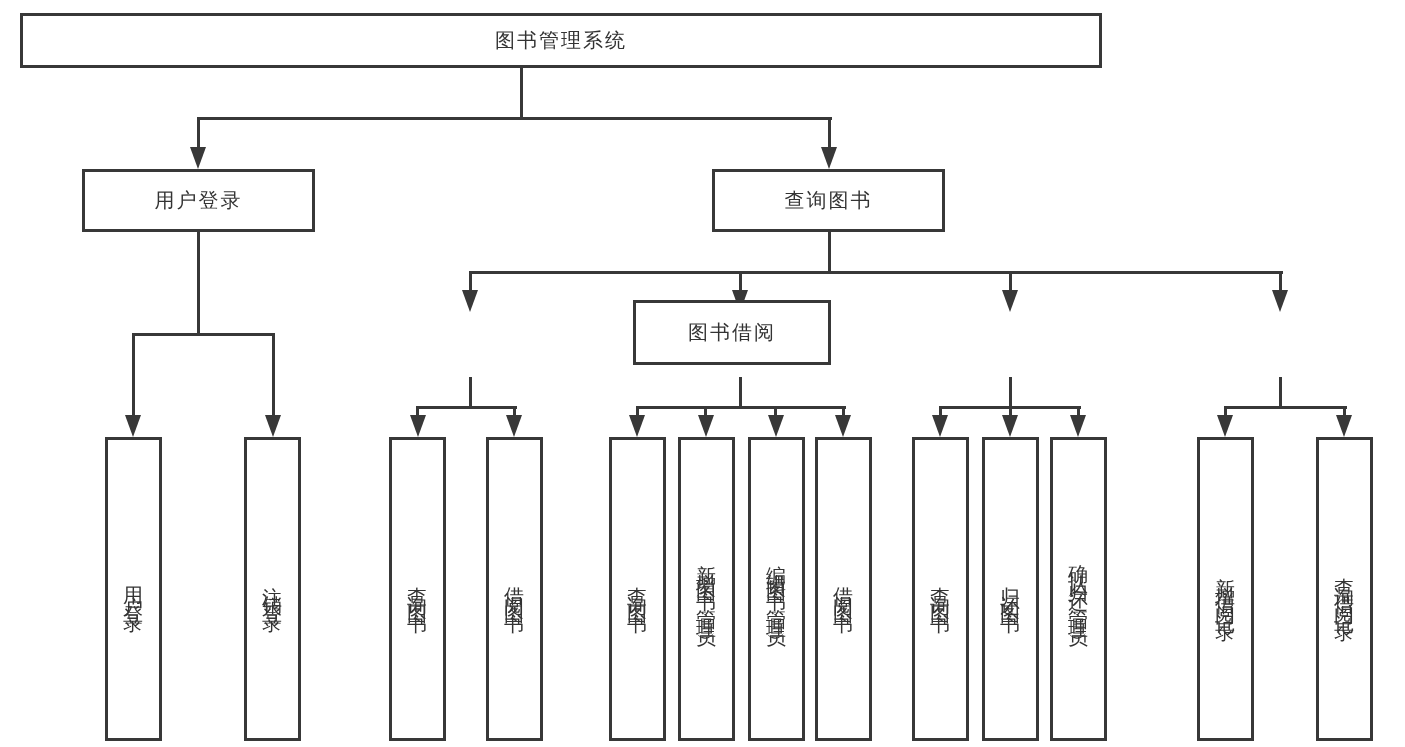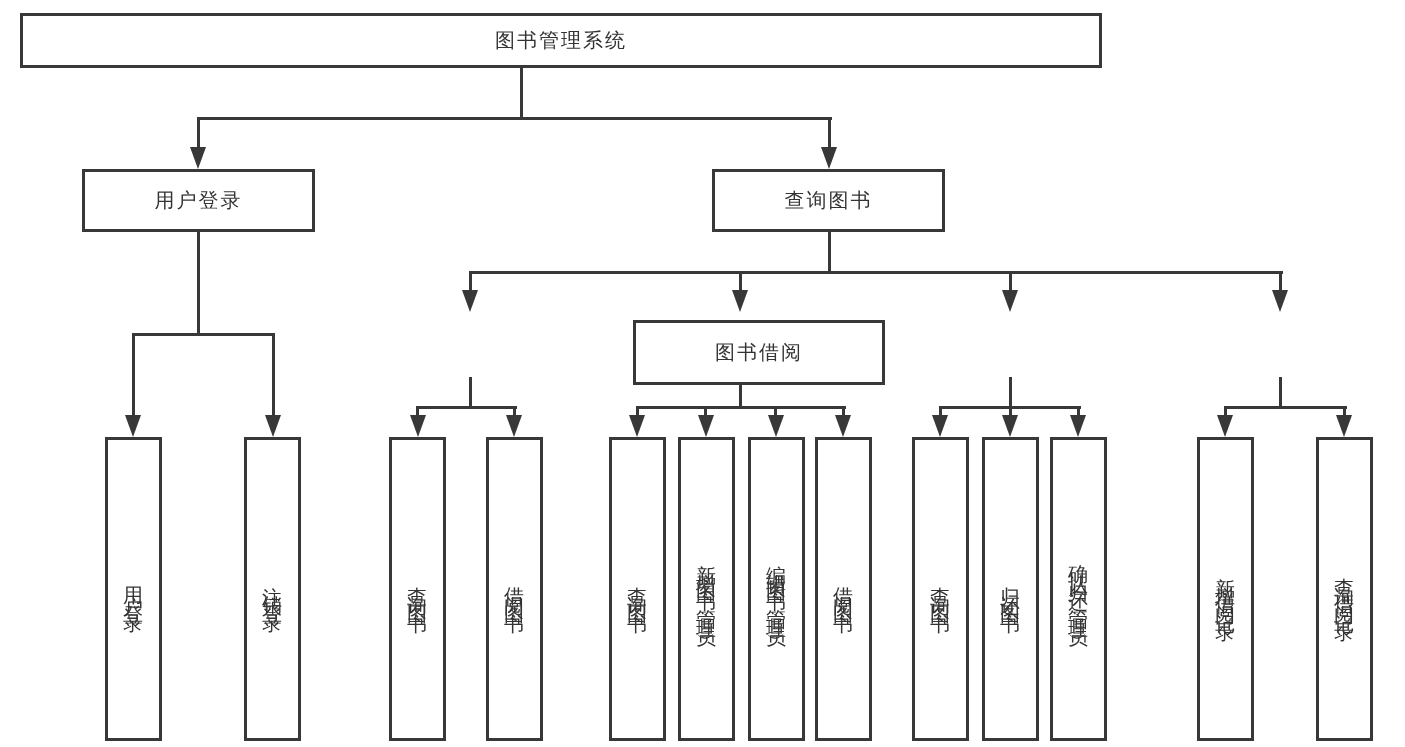--- a/index.html
+++ b/index.html
@@ -69,21 +69,21 @@
     <span class="lbl">图书管理系统</span>
   </div>
 
   <div class="box" style="left:82px;top:169px;width:233px;height:63px">
     <span class="lbl">用户登录</span>
   </div>
   <div class="box" style="left:712px;top:169px;width:233px;height:63px">
     <span class="lbl">查询图书</span>
   </div>
 
-  <div class="box" style="left:633px;top:320px;width:252px;height:65px">
+  <div class="box" style="left:633px;top:300px;width:198px;height:65px">
     <span class="lbl">图书借阅</span>
   </div>
 
   <div class="box v" style="left:105px;top:437px;width:57px;height:304px">
     <span class="vlbl">用户登录</span>
   </div>
   <div class="box v" style="left:244px;top:437px;width:57px;height:304px">
     <span class="vlbl">注销登录</span>
   </div>
 

